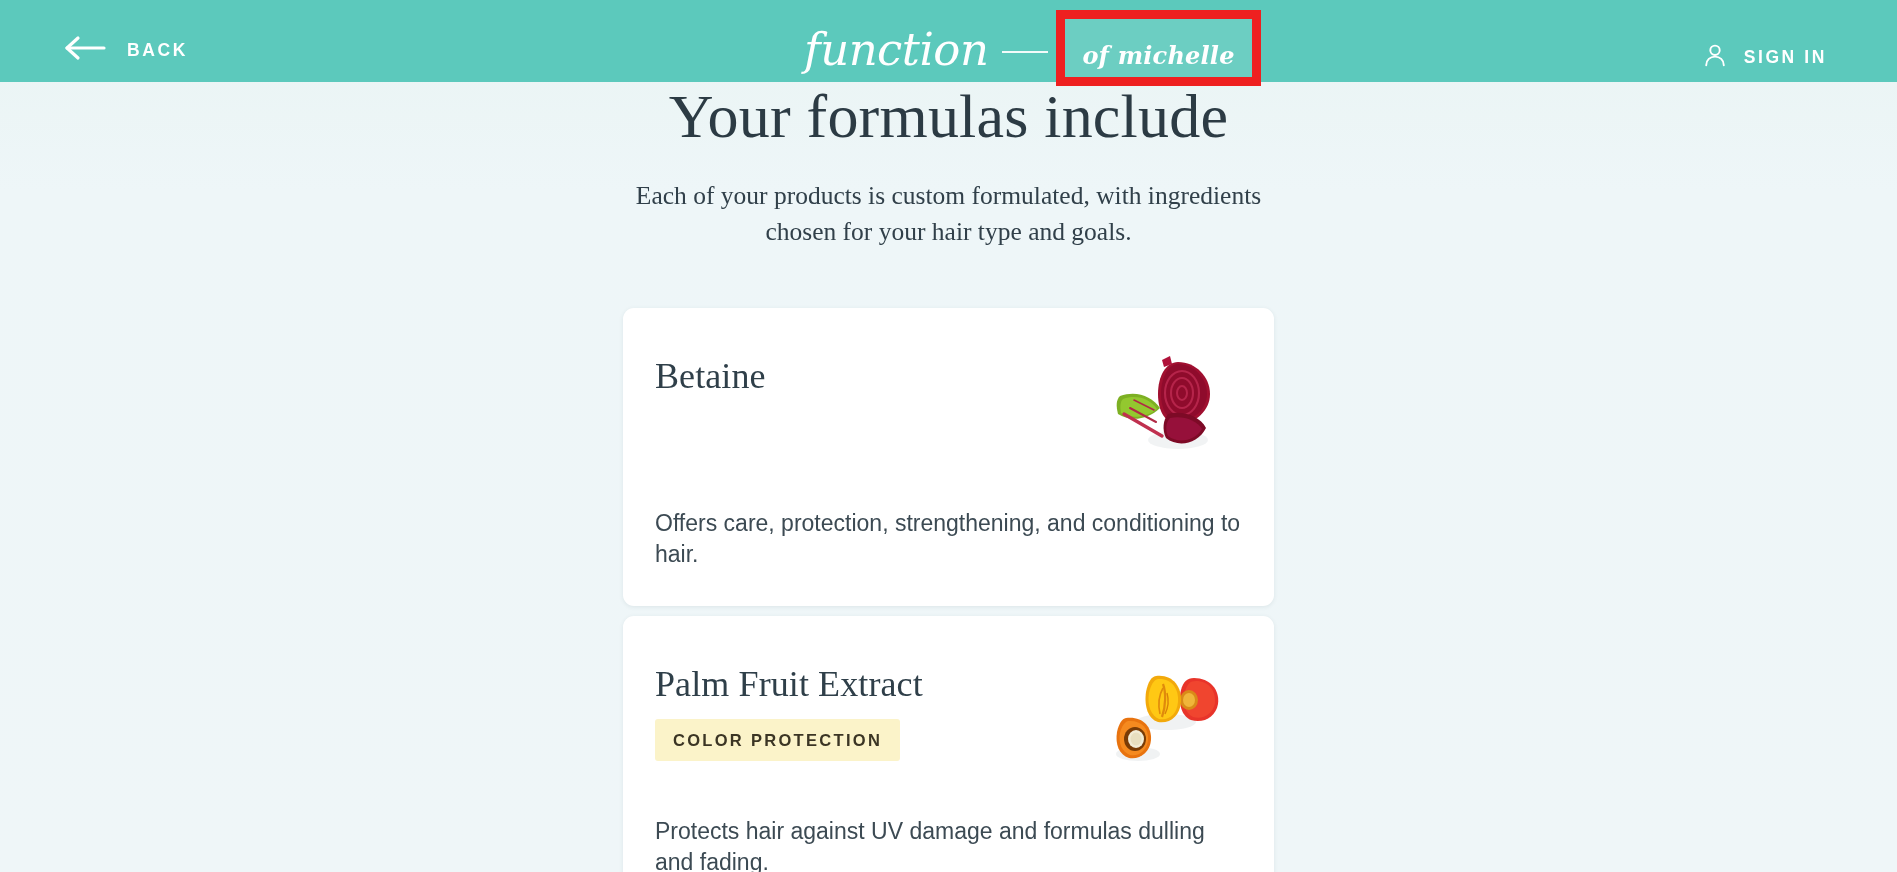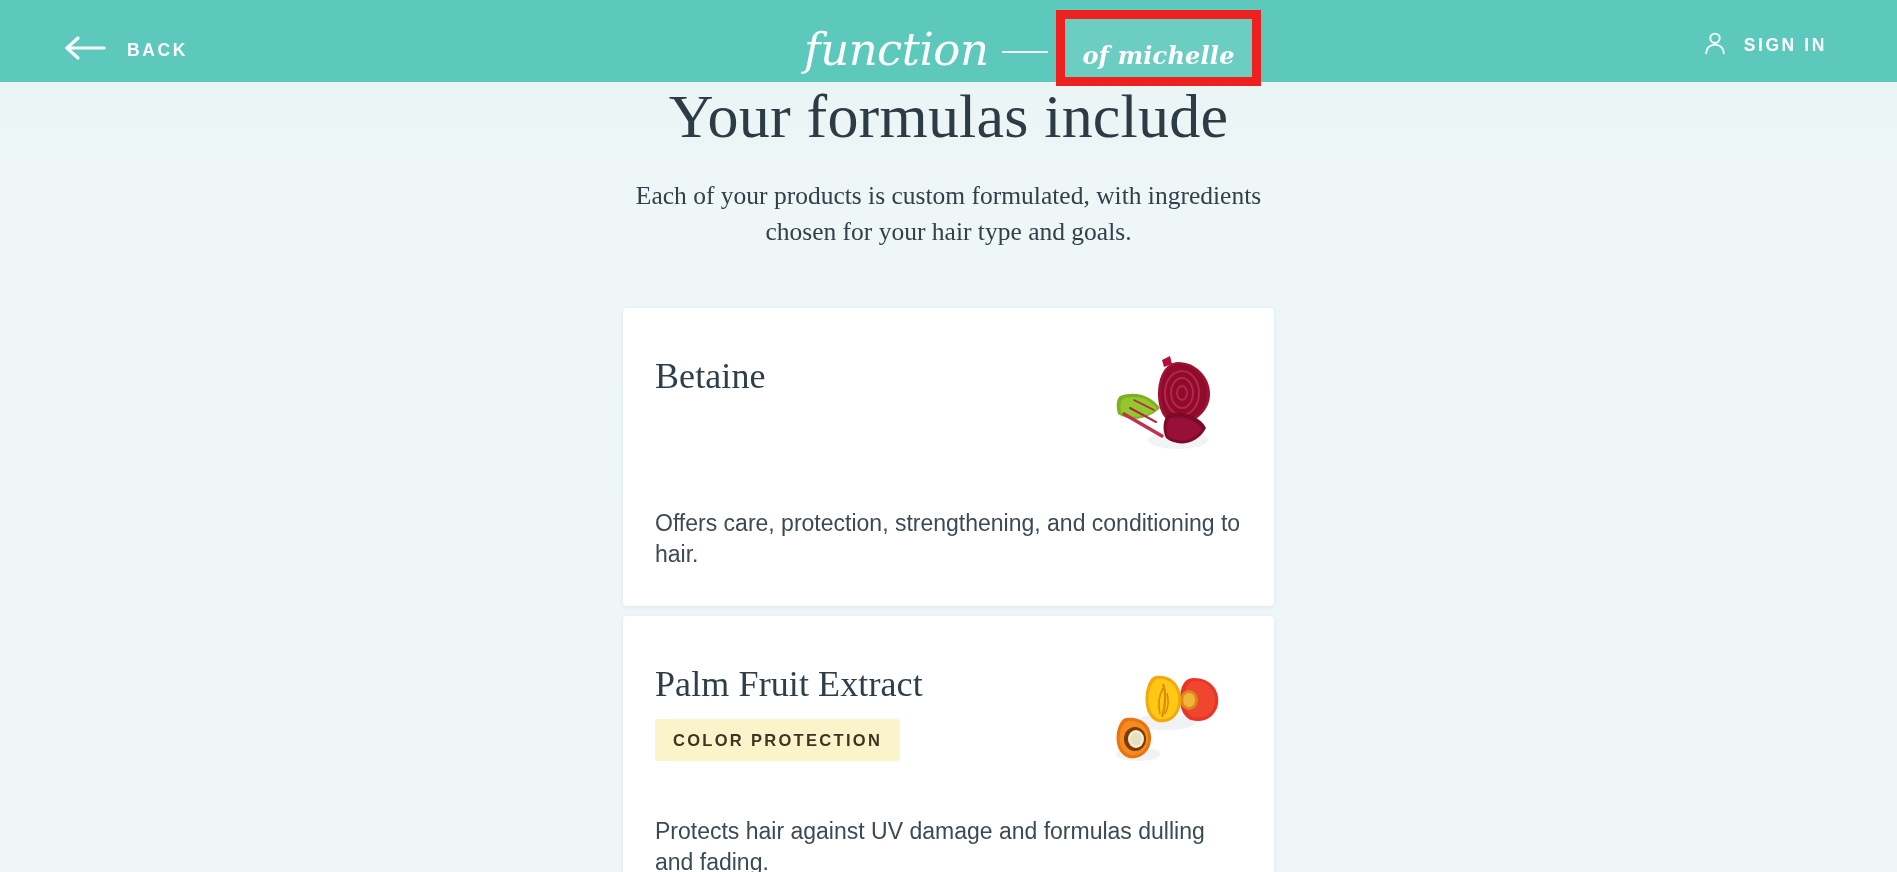--- a/index.html
+++ b/index.html
@@ -101,21 +101,21 @@
     font-size: 24px;
     line-height: 1;
     color: #ffffff;
     letter-spacing: 0.2px;
     white-space: nowrap;
   }
 
   .signin {
     position: absolute;
     right: 70px;
-    top: 4px;
+    top: 16px;
     height: 82px;
     display: flex;
     align-items: center;
     gap: 16px;
     cursor: pointer;
   }
 
   .signin-label {
     font-family: "Liberation Sans", sans-serif;
     font-size: 17.5px;
@@ -158,21 +158,21 @@
     margin: 57px auto 0 auto;
     width: 651px;
     display: flex;
     flex-direction: column;
     gap: 10px;
   }
 
   .ingredient-card {
     position: relative;
     background: #ffffff;
-    border-radius: 4px;
+    border-radius: 11px;
     box-shadow: 0 1px 4px rgba(60,90,100,0.10);
     padding: 44px 32px 36px 32px;
     min-height: 244px;
     cursor: pointer;
   }
 
   .card-head {
     display: flex;
     justify-content: space-between;
     align-items: flex-start;

